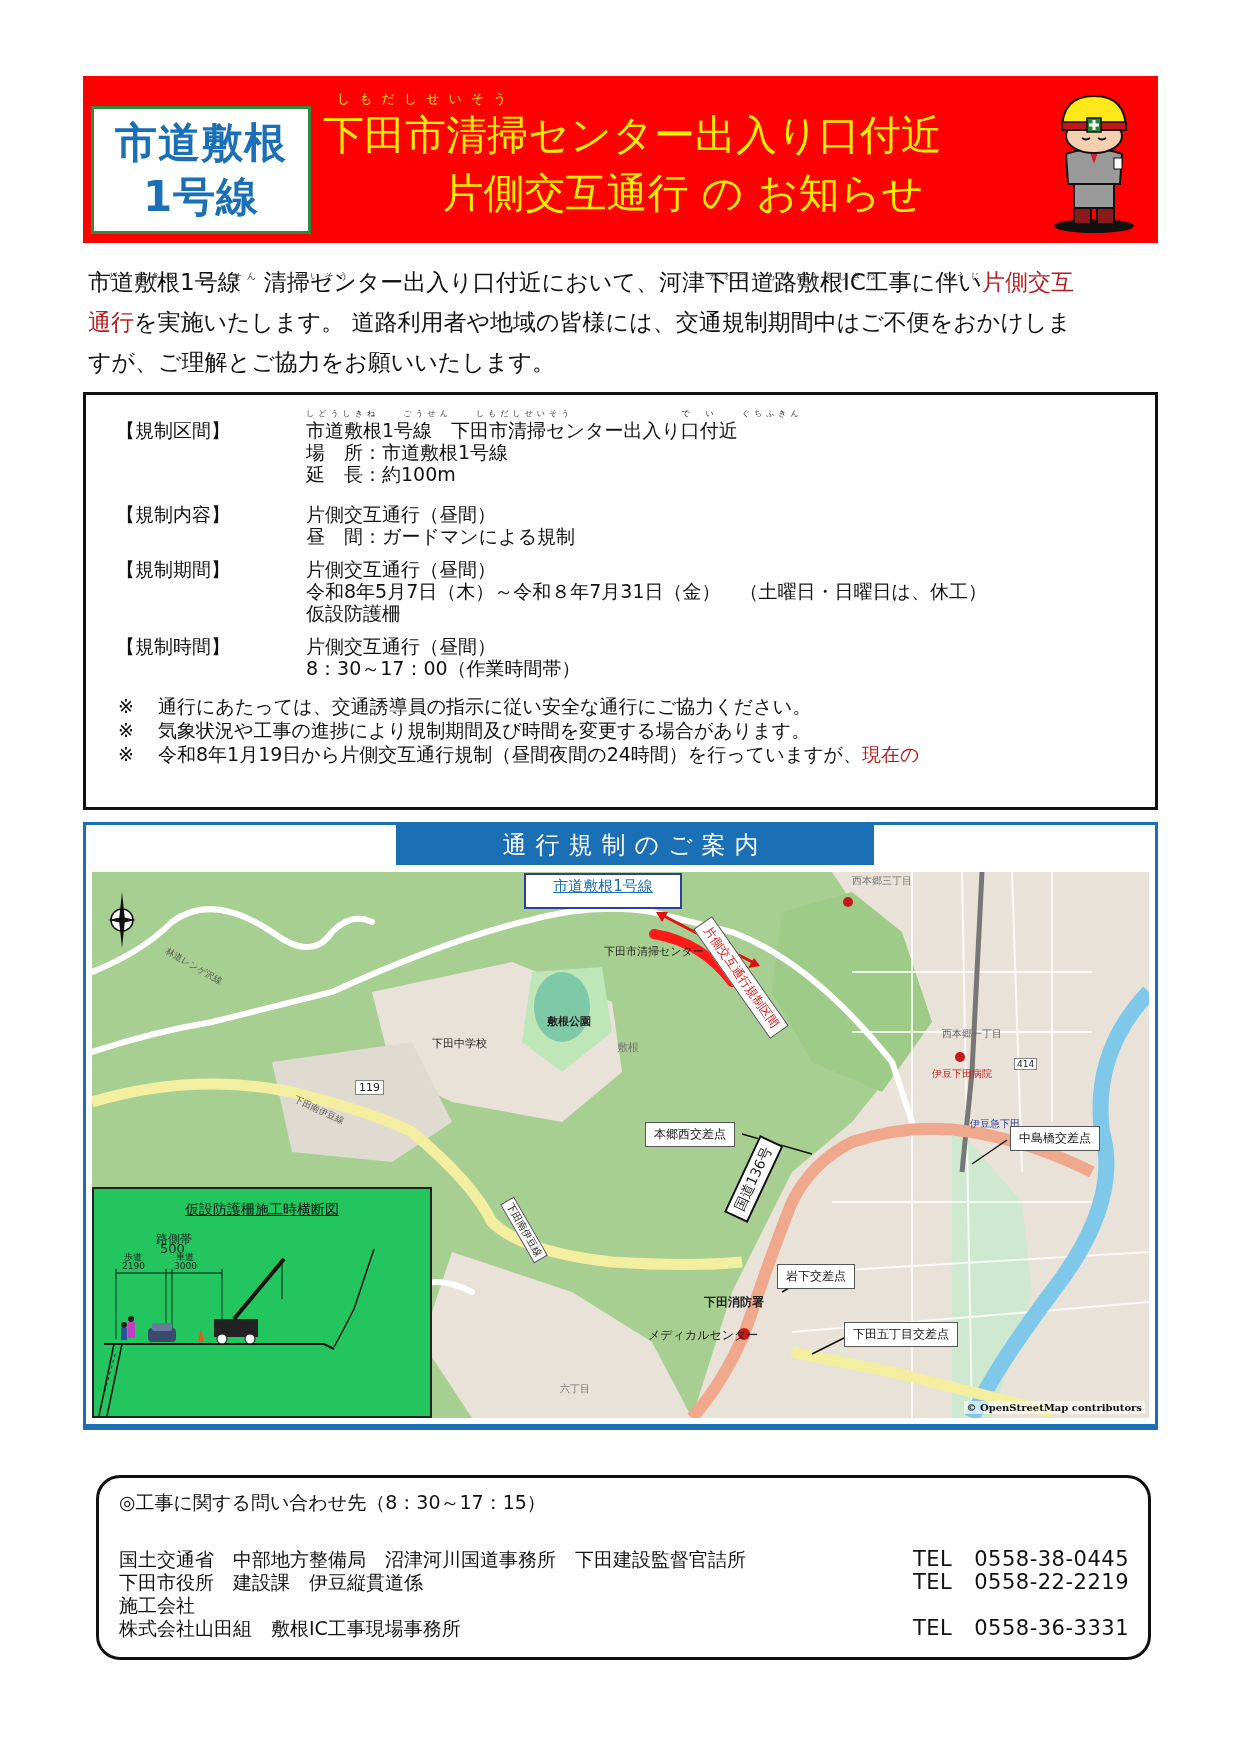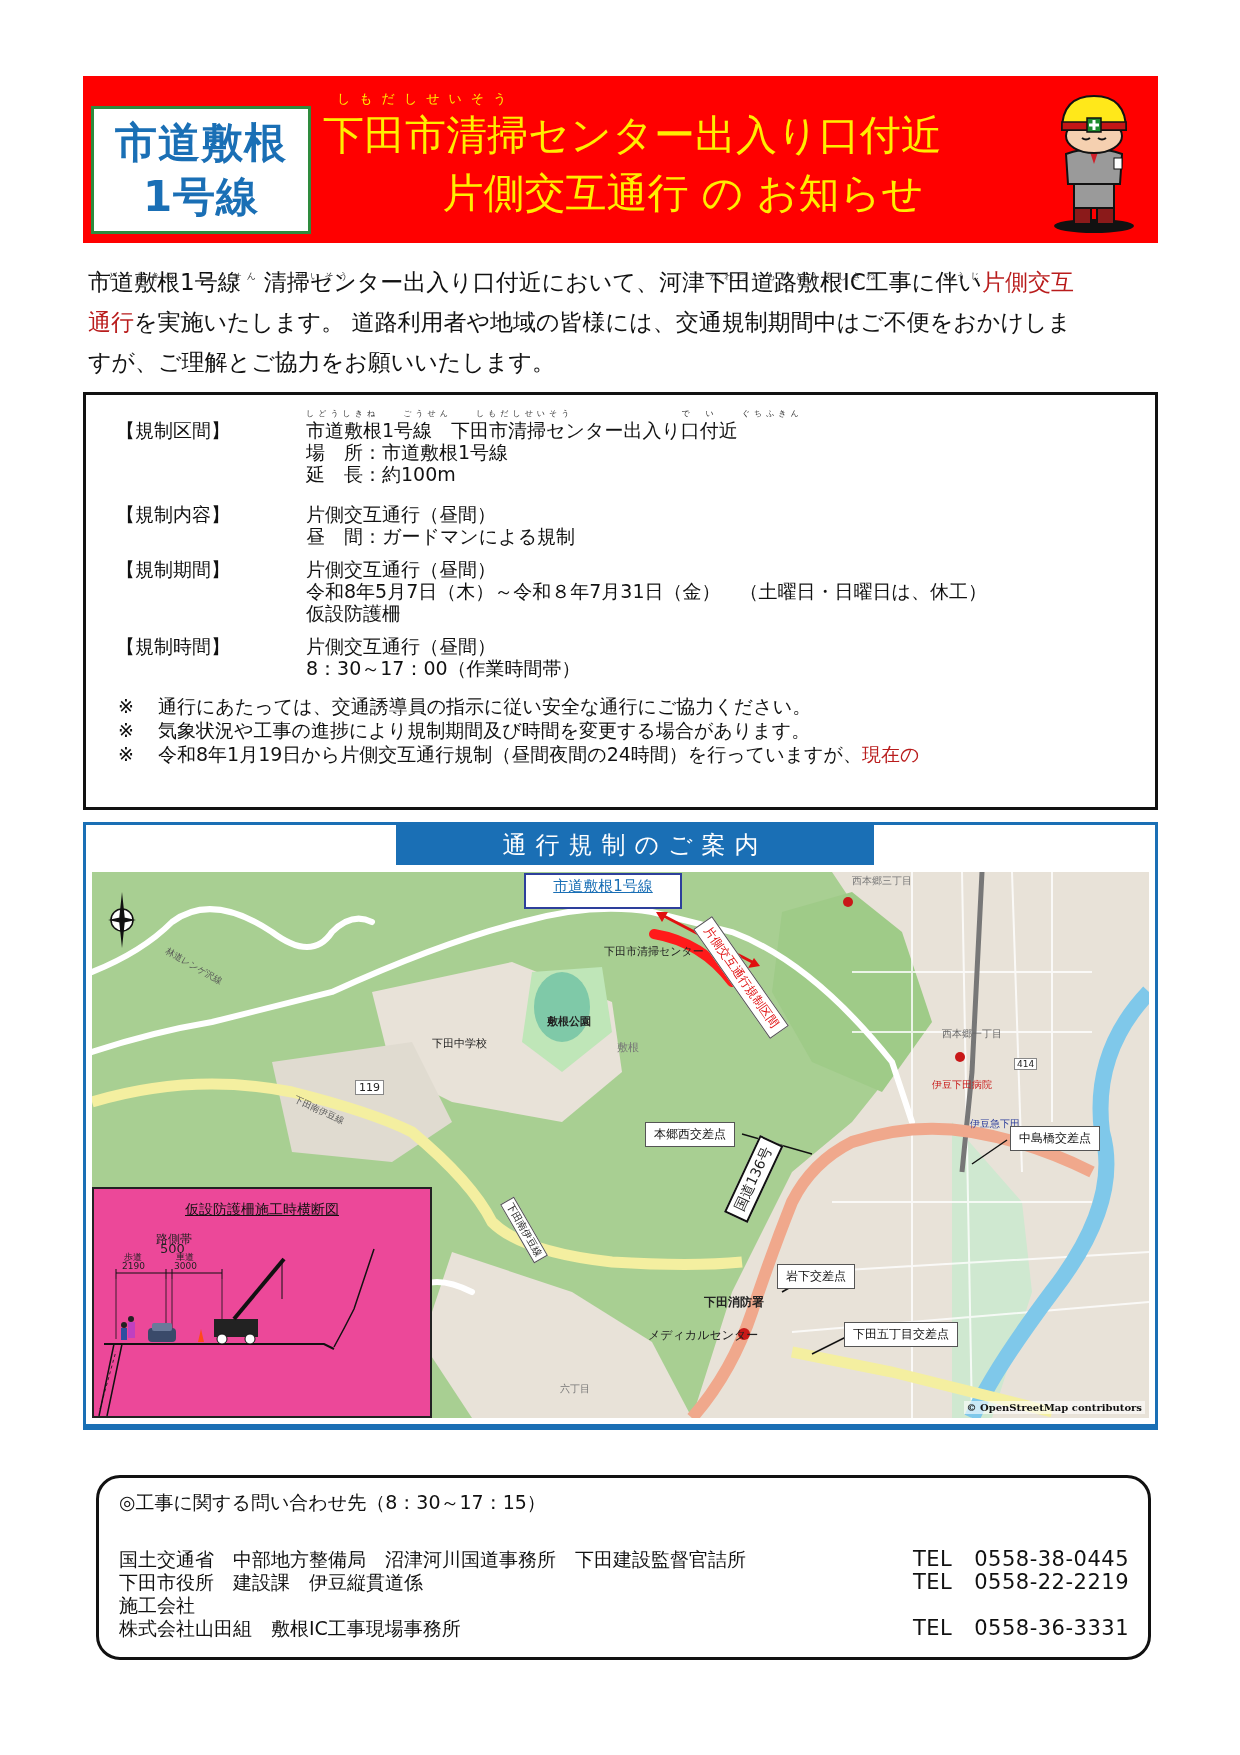--- a/index.html
+++ b/index.html
@@ -34,21 +34,21 @@
 
   
   .mapsec { position: absolute; left: 83px; top: 822px; width: 1075px; height: 608px; border: 3px solid #1a6fb5; border-bottom-width: 6px; }
   .mapsec-title { position: absolute; left: 310px; top: 0; width: 478px; height: 40px; background: #1a6fb5; color: #fff; font-size: 24px; letter-spacing: 9px; text-align: center; line-height: 40px; }
   .map { position: absolute; left: 6px; top: 47px; width: 1057px; height: 546px; background: #a8cf92; overflow: hidden; }
   .map svg { position: absolute; left: 0; top: 0; }
   .maplabel { position: absolute; font-size: 11px; color: #222; white-space: nowrap; }
   .callout { position: absolute; background: #fff; border: 1px solid #555; font-size: 12px; padding: 3px 8px; white-space: nowrap; }
   .route-tag { position: absolute; left: 432px; top: 1px; width: 158px; height: 36px; background: #fff; border: 2px solid #2d3f9c; color: #1a6fb5; font-size: 15px; text-align: center; line-height: 22px; text-decoration: underline; }
   .osm { position: absolute; right: 4px; bottom: 4px; font-family: "DejaVu Serif", serif; font-size: 10px; font-weight: bold; color: #111; background: rgba(255,255,255,0.6); padding: 1px 3px; }
-  .xsec { position: absolute; left: 0px; top: 315px; width: 340px; height: 231px; background: #ec4899; border: 2px solid #222; }
+  .xsec { position: absolute; left: 0px; top: 315px; width: 340px; height: 231px; background: #22c55e; border: 2px solid #222; }
   .xsec-title { position: absolute; left: 0; width: 100%; top: 12px; text-align: center; font-size: 14px; text-decoration: underline; }
 
   
   .footer { position: absolute; left: 96px; top: 1475px; width: 1055px; height: 185px; border: 3px solid #111; border-radius: 24px; }
   .footer .head { position: absolute; left: 20px; top: 12px; font-size: 19px; }
   .contact { position: absolute; left: 20px; width: 1010px; font-size: 19px; line-height: 22px; }
   .contact .org { position: absolute; left: 0; white-space: nowrap; }
   .contact .tel { position: absolute; right: 0; white-space: nowrap; font-size: 21px; letter-spacing: 0.5px; }
   .contact .tel .tl { margin-right: 22px; }
 </style>
@@ -199,21 +199,21 @@
     <span class="maplabel" style="left:512px;top:72px;">下田市清掃センター</span>
     <span class="maplabel" style="left:455px;top:142px;font-weight:bold;">敷根公園</span>
     <span class="maplabel" style="left:340px;top:164px;">下田中学校</span>
     <span class="maplabel" style="left:525px;top:168px;color:#777;">敷根</span>
     <span class="maplabel" style="left:263px;top:208px;background:#fff;border:1px solid #888;padding:0 3px;">119</span>
     <span class="maplabel" style="left:70px;top:88px;font-size:9px;color:#555;transform:rotate(30deg);">林道レンゲ沢線</span>
     <span class="maplabel" style="left:200px;top:232px;font-size:9px;color:#555;transform:rotate(25deg);">下田南伊豆線</span>
     <span class="maplabel" style="left:398px;top:350px;font-size:10px;background:#fff;border:1px solid #555;padding:0 3px;transform:rotate(60deg);">下田南伊豆線</span>
     <span class="maplabel" style="left:760px;top:2px;color:#777;font-size:10px;">西本郷三丁目</span>
     <span class="maplabel" style="left:850px;top:155px;color:#666;font-size:10px;">西本郷一丁目</span>
-    <span class="maplabel" style="left:840px;top:206px;color:#c81818;font-size:10px;">伊豆下田病院</span>
+    <span class="maplabel" style="left:840px;top:195px;color:#c81818;font-size:10px;">伊豆下田病院</span>
     <span class="maplabel" style="left:878px;top:245px;color:#2d3f9c;font-size:10px;">伊豆急下田</span>
     <span class="maplabel" style="left:922px;top:186px;font-size:9px;background:#fff;border:1px solid #888;padding:0 2px;">414</span>
     <span class="maplabel" style="left:632px;top:340px;font-size:14px;background:#fff;border:2px solid #111;padding:2px 6px;transform:rotate(-65deg);transform-origin:left top;">国道136号</span>
     <span class="maplabel" style="left:612px;top:422px;font-weight:bold;font-size:12px;">下田消防署</span>
     <span class="maplabel" style="left:556px;top:455px;font-size:12px;">メディカルセンター</span>
     <span class="maplabel" style="left:468px;top:510px;color:#777;font-size:10px;">六丁目</span>
     <div class="callout" style="left:553px;top:250px;">本郷西交差点</div>
     <div class="callout" style="left:918px;top:254px;">中島橋交差点</div>
     <div class="callout" style="left:685px;top:392px;">岩下交差点</div>
     <div class="callout" style="left:752px;top:450px;">下田五丁目交差点</div>

